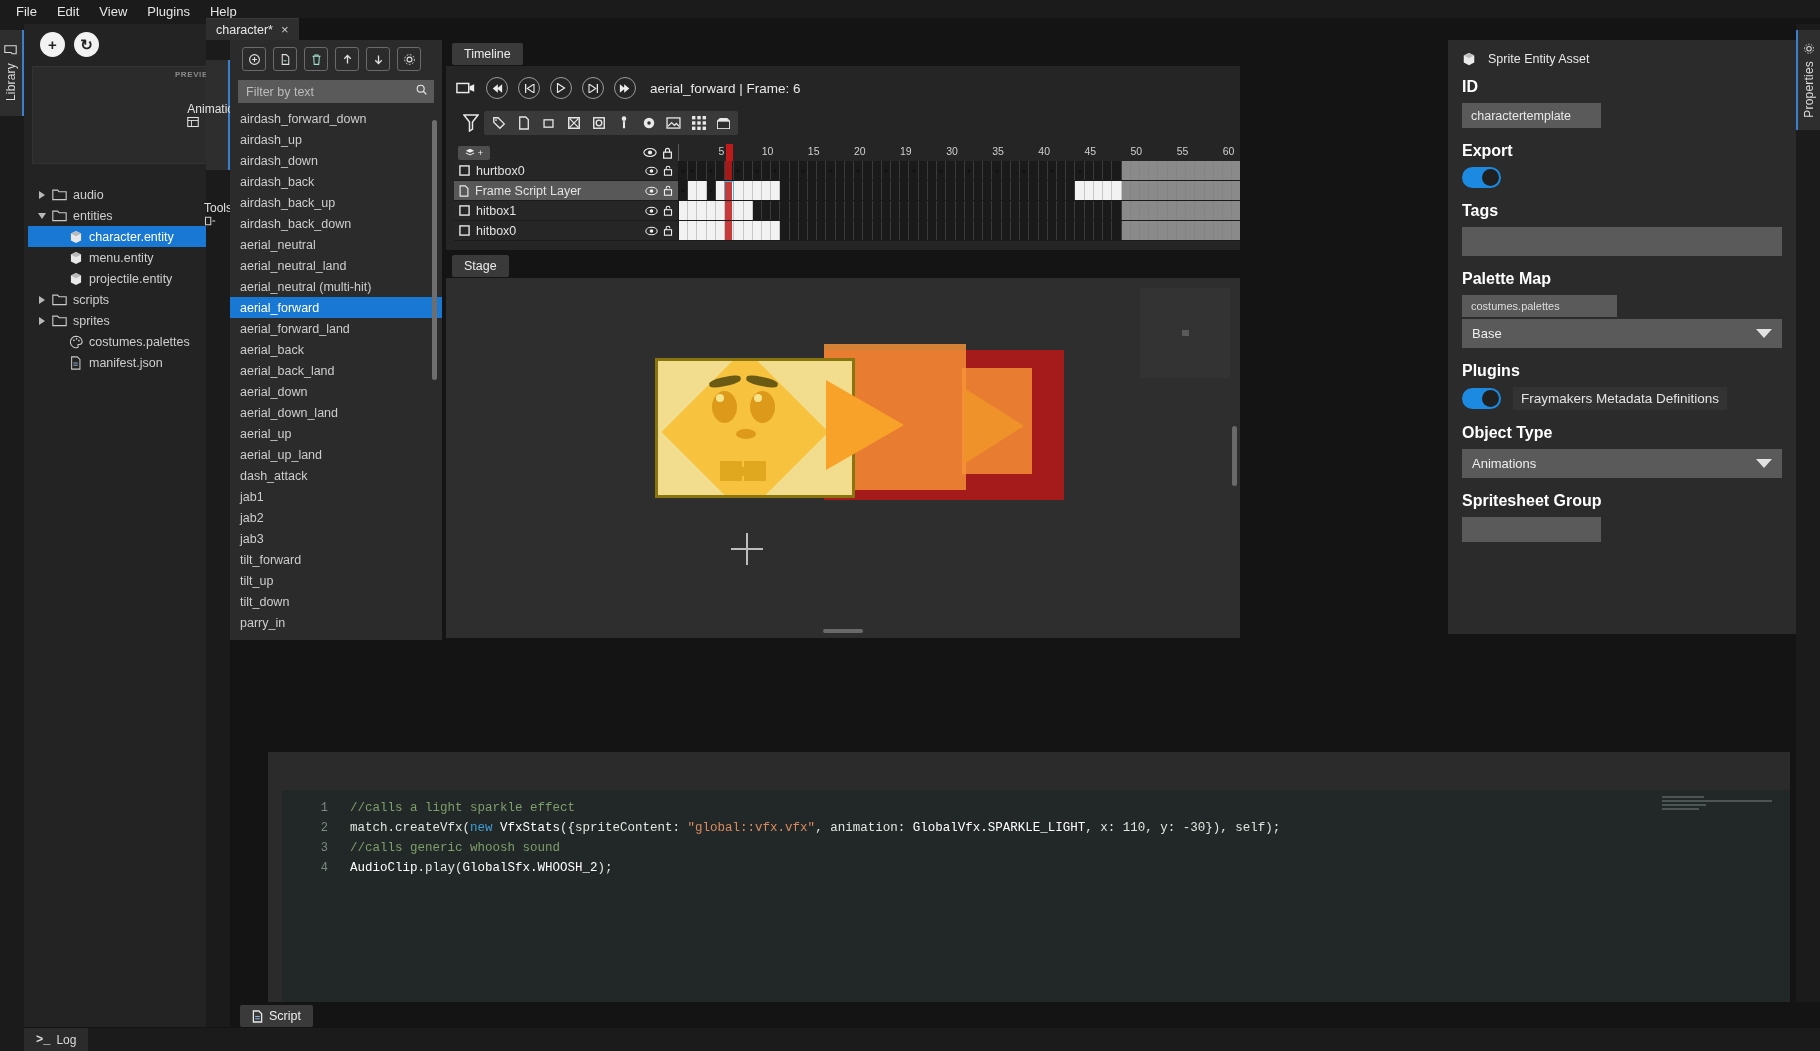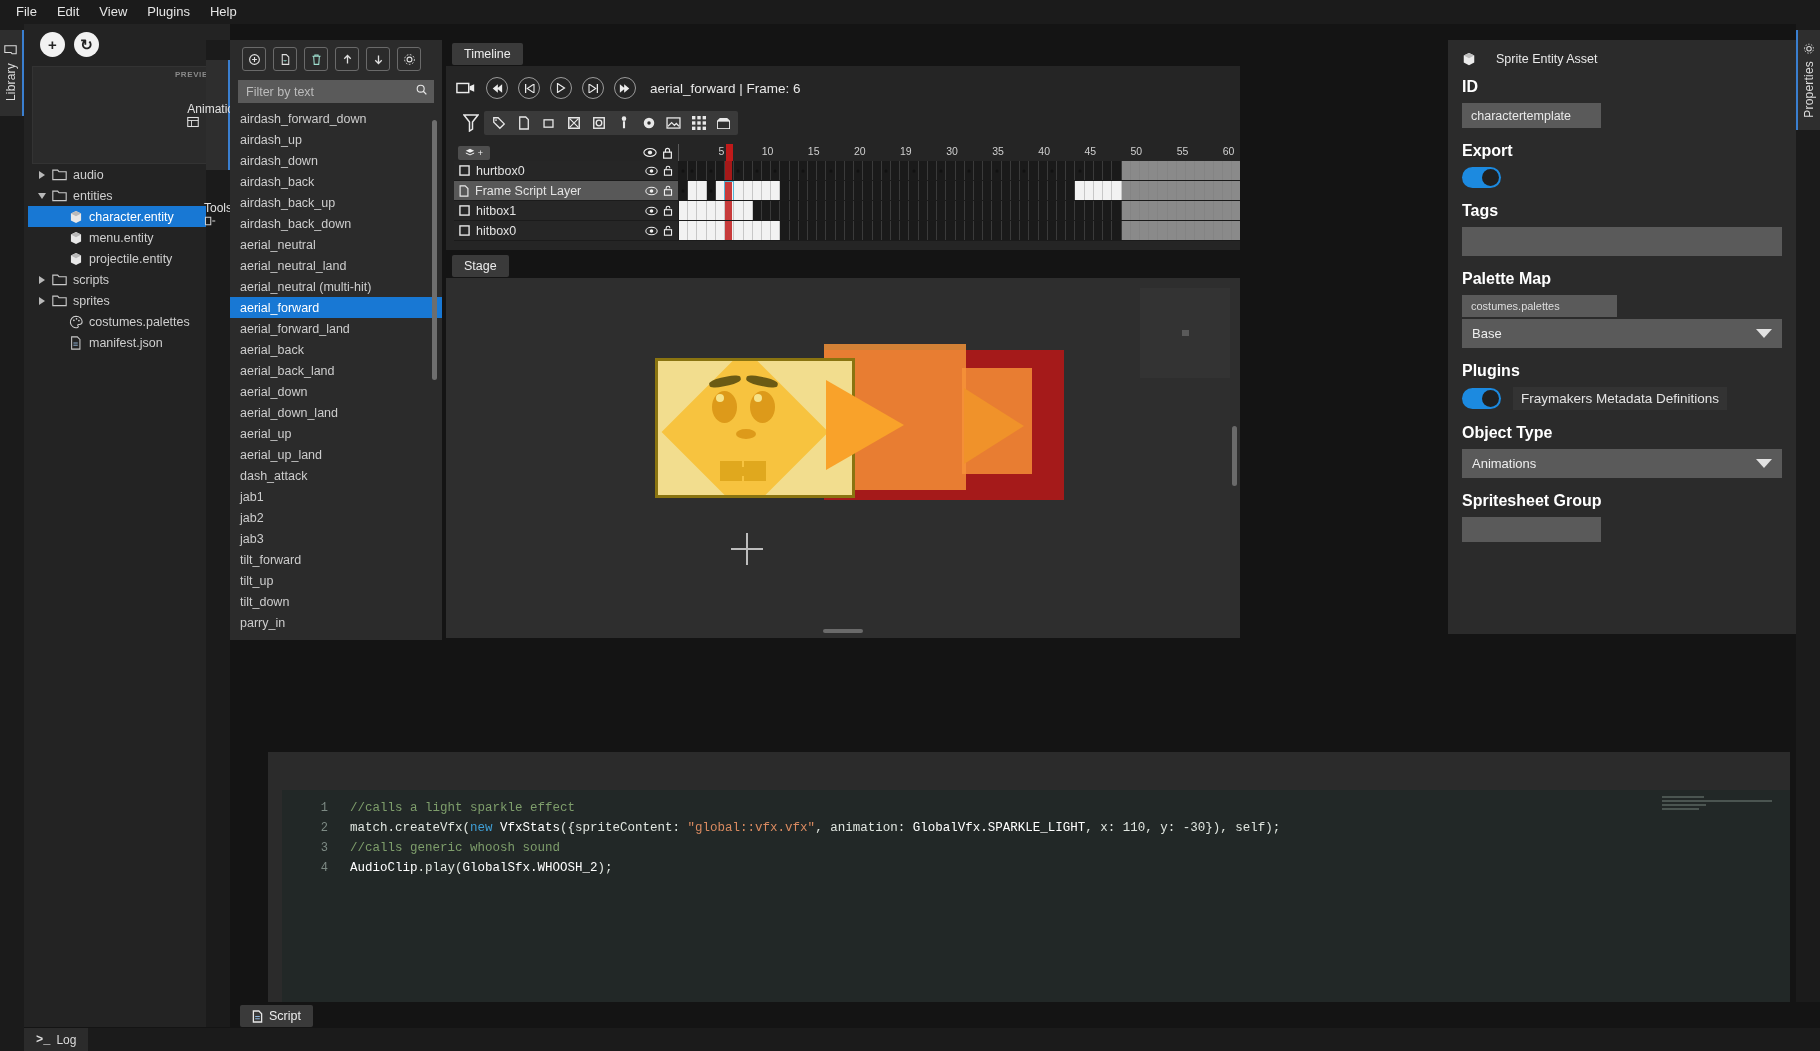--- a/index.html
+++ b/index.html
@@ -51,21 +51,21 @@
     font-size: 15px; font-weight: bold; cursor: pointer; line-height: 1;
   }
   .preview-box {
     margin: 8px 8px 0 8px; height: 98px; background: #2b2b2b;
     border: 1px solid #333; position: relative;
   }
   .preview-lbl {
     position: absolute; right: 5px; top: 3px; font-size: 8px; color: #8a8a8a;
     letter-spacing: .6px; font-weight: bold;
   }
-  .tree { margin-top: 0; padding-left: 4px; }
+  .tree { margin-top: 20px; padding-left: 4px; }
   .tree-row {
     display: flex; align-items: center; height: 21px;
     font-size: 12.5px; color: #cfcfcf; cursor: pointer; padding-left: 6px;
   }
   .tree-row.sel { background: #1878d4; color: #fff; }
   .tw { width: 16px; flex: 0 0 16px; display:flex; align-items:center; justify-content:center; }
   .tri { width: 0; height: 0; border-left: 6px solid #b9b9b9; border-top: 4.5px solid transparent; border-bottom: 4.5px solid transparent; }
   .tri.open { border-left: 4.5px solid transparent; border-right: 4.5px solid transparent; border-top: 6px solid #b9b9b9; border-bottom: none; }
   .ico { width: 19px; flex:0 0 19px; display:flex; align-items:center; justify-content:center; }
   .tree-row .lbl { margin-left: 4px; white-space: nowrap; }
@@ -262,21 +262,21 @@
   .arrow-tri2 {
     width: 0; height: 0; border-top: 38px solid transparent;
     border-bottom: 38px solid transparent; border-left: 60px solid #f0922a;
   }
 
   
   .props {
     position: absolute; top: 40px; right: 24px; width: 348px; height: 594px;
     background: #2b2b2b; padding: 12px 14px;
   }
-  .props-title { display: flex; align-items: center; gap: 20px; font-size: 12.5px; color: #e9e9e9; }
+  .props-title { display: flex; align-items: center; gap: 12px; font-size: 12.5px; color: #e9e9e9; }
   .props h3 {
     font-size: 16px; color: #ffffff; margin-top: 14px; margin-bottom: 7px; font-weight: bold;
   }
   .props h3:first-of-type { margin-top: 12px; }
   .field {
     height: 25px; background: #5a5a5a; color: #e9e9e9; font-size: 12.5px;
     display: flex; align-items: center; padding: 0 9px; width: 139px;
     border: none; outline: none; font-family: "Liberation Sans", sans-serif;
   }
   .field.tags { width: 100%; height: 29px; }
@@ -474,20 +474,26 @@
             <svg width="12" height="14" viewBox="0 0 13 16">
               <path d="M1.5 1h6.5l3 3v11h-9.5z" fill="none" stroke="#c9c9c9" stroke-width="1.2"></path>
               <path d="M3.5 8h5M3.5 10.5h5" stroke="#9fc4e8" stroke-width="1"></path>
             </svg>
           </span>
           <span class="lbl">manifest.json</span>
         </div>
       </div>
   </div>
 
+  <div class="doctab-bar">
+    <div class="doctab">
+      <span>character*</span>
+      <span class="x">×</span>
+    </div>
+  </div>
 
   <div class="rail-anim">
     <div class="rtab active" style="top:20px;height:110px;">
       <span class="vtxt">
         <span>Animations</span>
         <svg width="12" height="12" viewBox="0 0 16 16">
           <rect x="1" y="2" width="14" height="12" fill="none" stroke="#e2e2e2" stroke-width="1.4"></rect>
           <line x1="1" y1="6" x2="15" y2="6" stroke="#e2e2e2" stroke-width="1.2"></line>
           <line x1="6" y1="6" x2="6" y2="14" stroke="#e2e2e2" stroke-width="1.2"></line>
         </svg>

